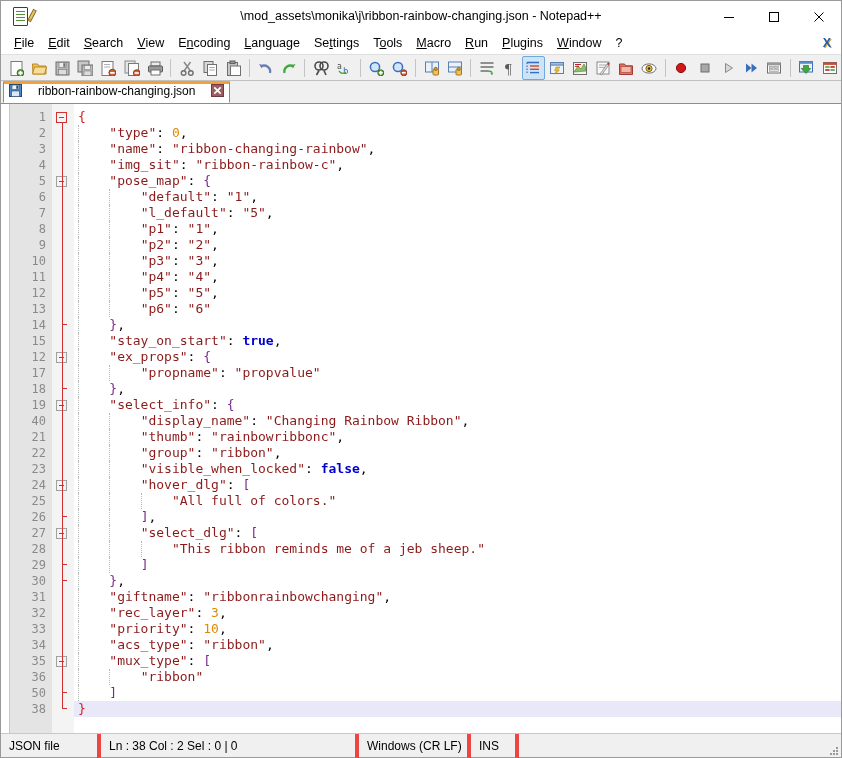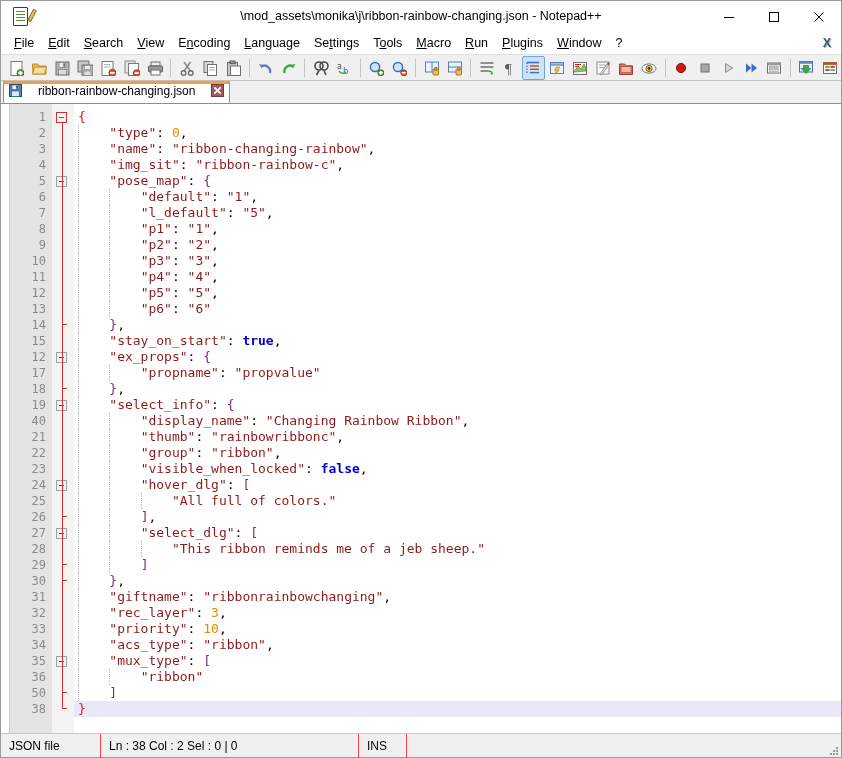--- a/index.html
+++ b/index.html
@@ -236,21 +236,21 @@
     height: 24px; flex: 0 0 24px;
     display: flex; align-items: center;
     background: #f0f0f0;
     border-top: 1px solid #c8c8c8;
     font-size: 12px; color: #000000;
   }
   .sb-cell {
     height: 24px;
     display: flex; align-items: center;
     padding: 0 8px;
-    border-right: 1px solid #ef4444;
+    border-right: 4px solid #ef4444;
     white-space: nowrap;
   }
   .sb-cell.first { border-left: none; }
   .sb-grip {
     margin-left: auto; width: 14px; height: 24px;
     display: flex; align-items: flex-end; justify-content: flex-end;
     padding: 0 2px 2px 0;
   }
 </style>
 </head>
@@ -726,20 +726,21 @@
         <div class="code-line"><span class="indent-guide" style="left: 4px;"></span><span>    <span class="tok-key">"mux_type"</span><span class="tok-colon">: </span><span class="tok-punct">[</span></span></div>
         <div class="code-line"><span class="indent-guide" style="left: 4px;"></span><span class="indent-guide" style="left: 35.28px;"></span><span>        <span class="tok-str">"ribbon"</span></span></div>
         <div class="code-line"><span class="indent-guide" style="left: 4px;"></span><span>    <span class="tok-punct">]</span></span></div>
         <div class="code-line current"><span><span class="tok-brace">}</span></span></div>
       </div>
   </div>
 
   <div class="statusbar">
     <div class="sb-cell first" style="width:100px">JSON file</div>
     <div class="sb-cell" style="width:258px">Ln : 38   Col : 2   Sel : 0 | 0</div>
+    <div class="sb-cell" style="width:112px">Windows (CR LF)</div>
     <div class="sb-cell" style="width:48px">INS</div>
     <div class="sb-grip">
       <svg width="10" height="10" viewBox="0 0 10 10">
         <g fill="#9a9a9a">
           <rect x="7" y="7" width="2" height="2"></rect>
             <rect x="4" y="7" width="2" height="2"></rect>
             <rect x="7" y="4" width="2" height="2"></rect>
           <rect x="1" y="7" width="2" height="2"></rect>
             <rect x="4" y="4" width="2" height="2"></rect>
             <rect x="7" y="1" width="2" height="2"></rect>

